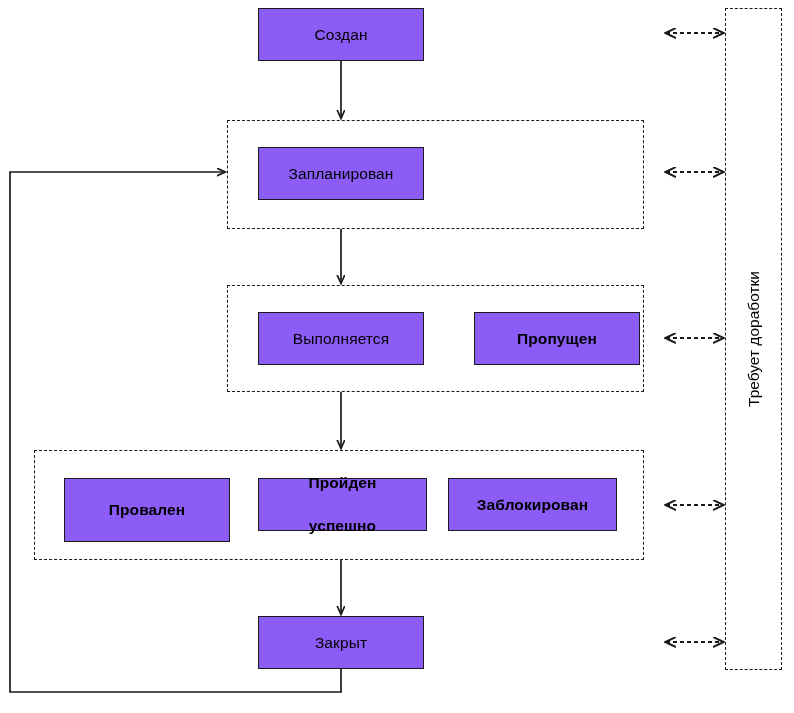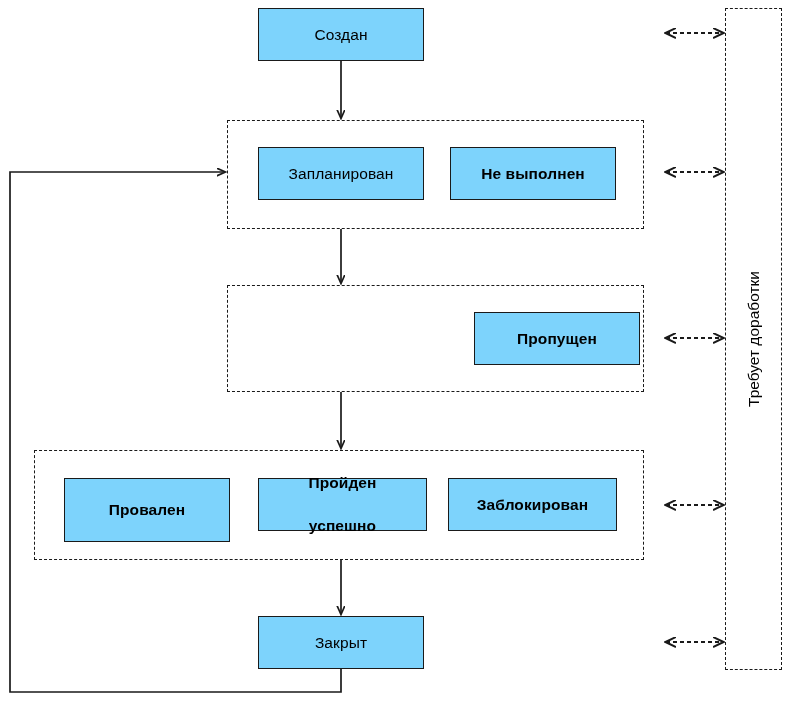--- a/index.html
+++ b/index.html
@@ -20,21 +20,21 @@
     left: 0;
     top: 0;
     width: 794px;
     height: 713px;
     pointer-events: none;
   }
   .node {
     position: absolute;
     box-sizing: border-box;
     border: 1.6px solid #1a1a1a;
-    background: #7dd3fc;
+    background: #8b5cf6;
     display: flex;
     align-items: center;
     justify-content: center;
     text-align: center;
     color: #000000;
     font-size: 15.5px;
     line-height: 1.28;
     letter-spacing: 0.1px;
   }
   .node.bold { font-weight: bold; }
@@ -103,26 +103,26 @@
   <div class="node" style="left:258px; top:8px; width:166px; height:53px;">
     <span>Создан</span>
   </div>
 
   <div class="group" style="left:227px; top:120px; width:417px; height:109px;"></div>
 
   <div class="node" style="left:258px; top:147px; width:166px; height:53px;">
     <span>Запланирован</span>
   </div>
 
-  <div class="node bold" style="left:450px; top:147px; width:166px; height:53px;">
-    <span>Не выполнен</span>
-  </div>
 
   <div class="group" style="left:227px; top:285px; width:417px; height:107px;"></div>
 
+  <div class="node" style="left:258px; top:312px; width:166px; height:53px;">
+    <span>Выполняется</span>
+  </div>
 
   <div class="node bold" style="left:450px; top:312px; width:166px; height:53px;margin-left:24px;">
     <span>Пропущен</span>
   </div>
 
   <div class="group" style="left:34px; top:450px; width:610px; height:110px;"></div>
 
   <div class="node bold" style="left:64px; top:478px; width:166px; height:64px;">
     <span>Провален</span>
   </div>

